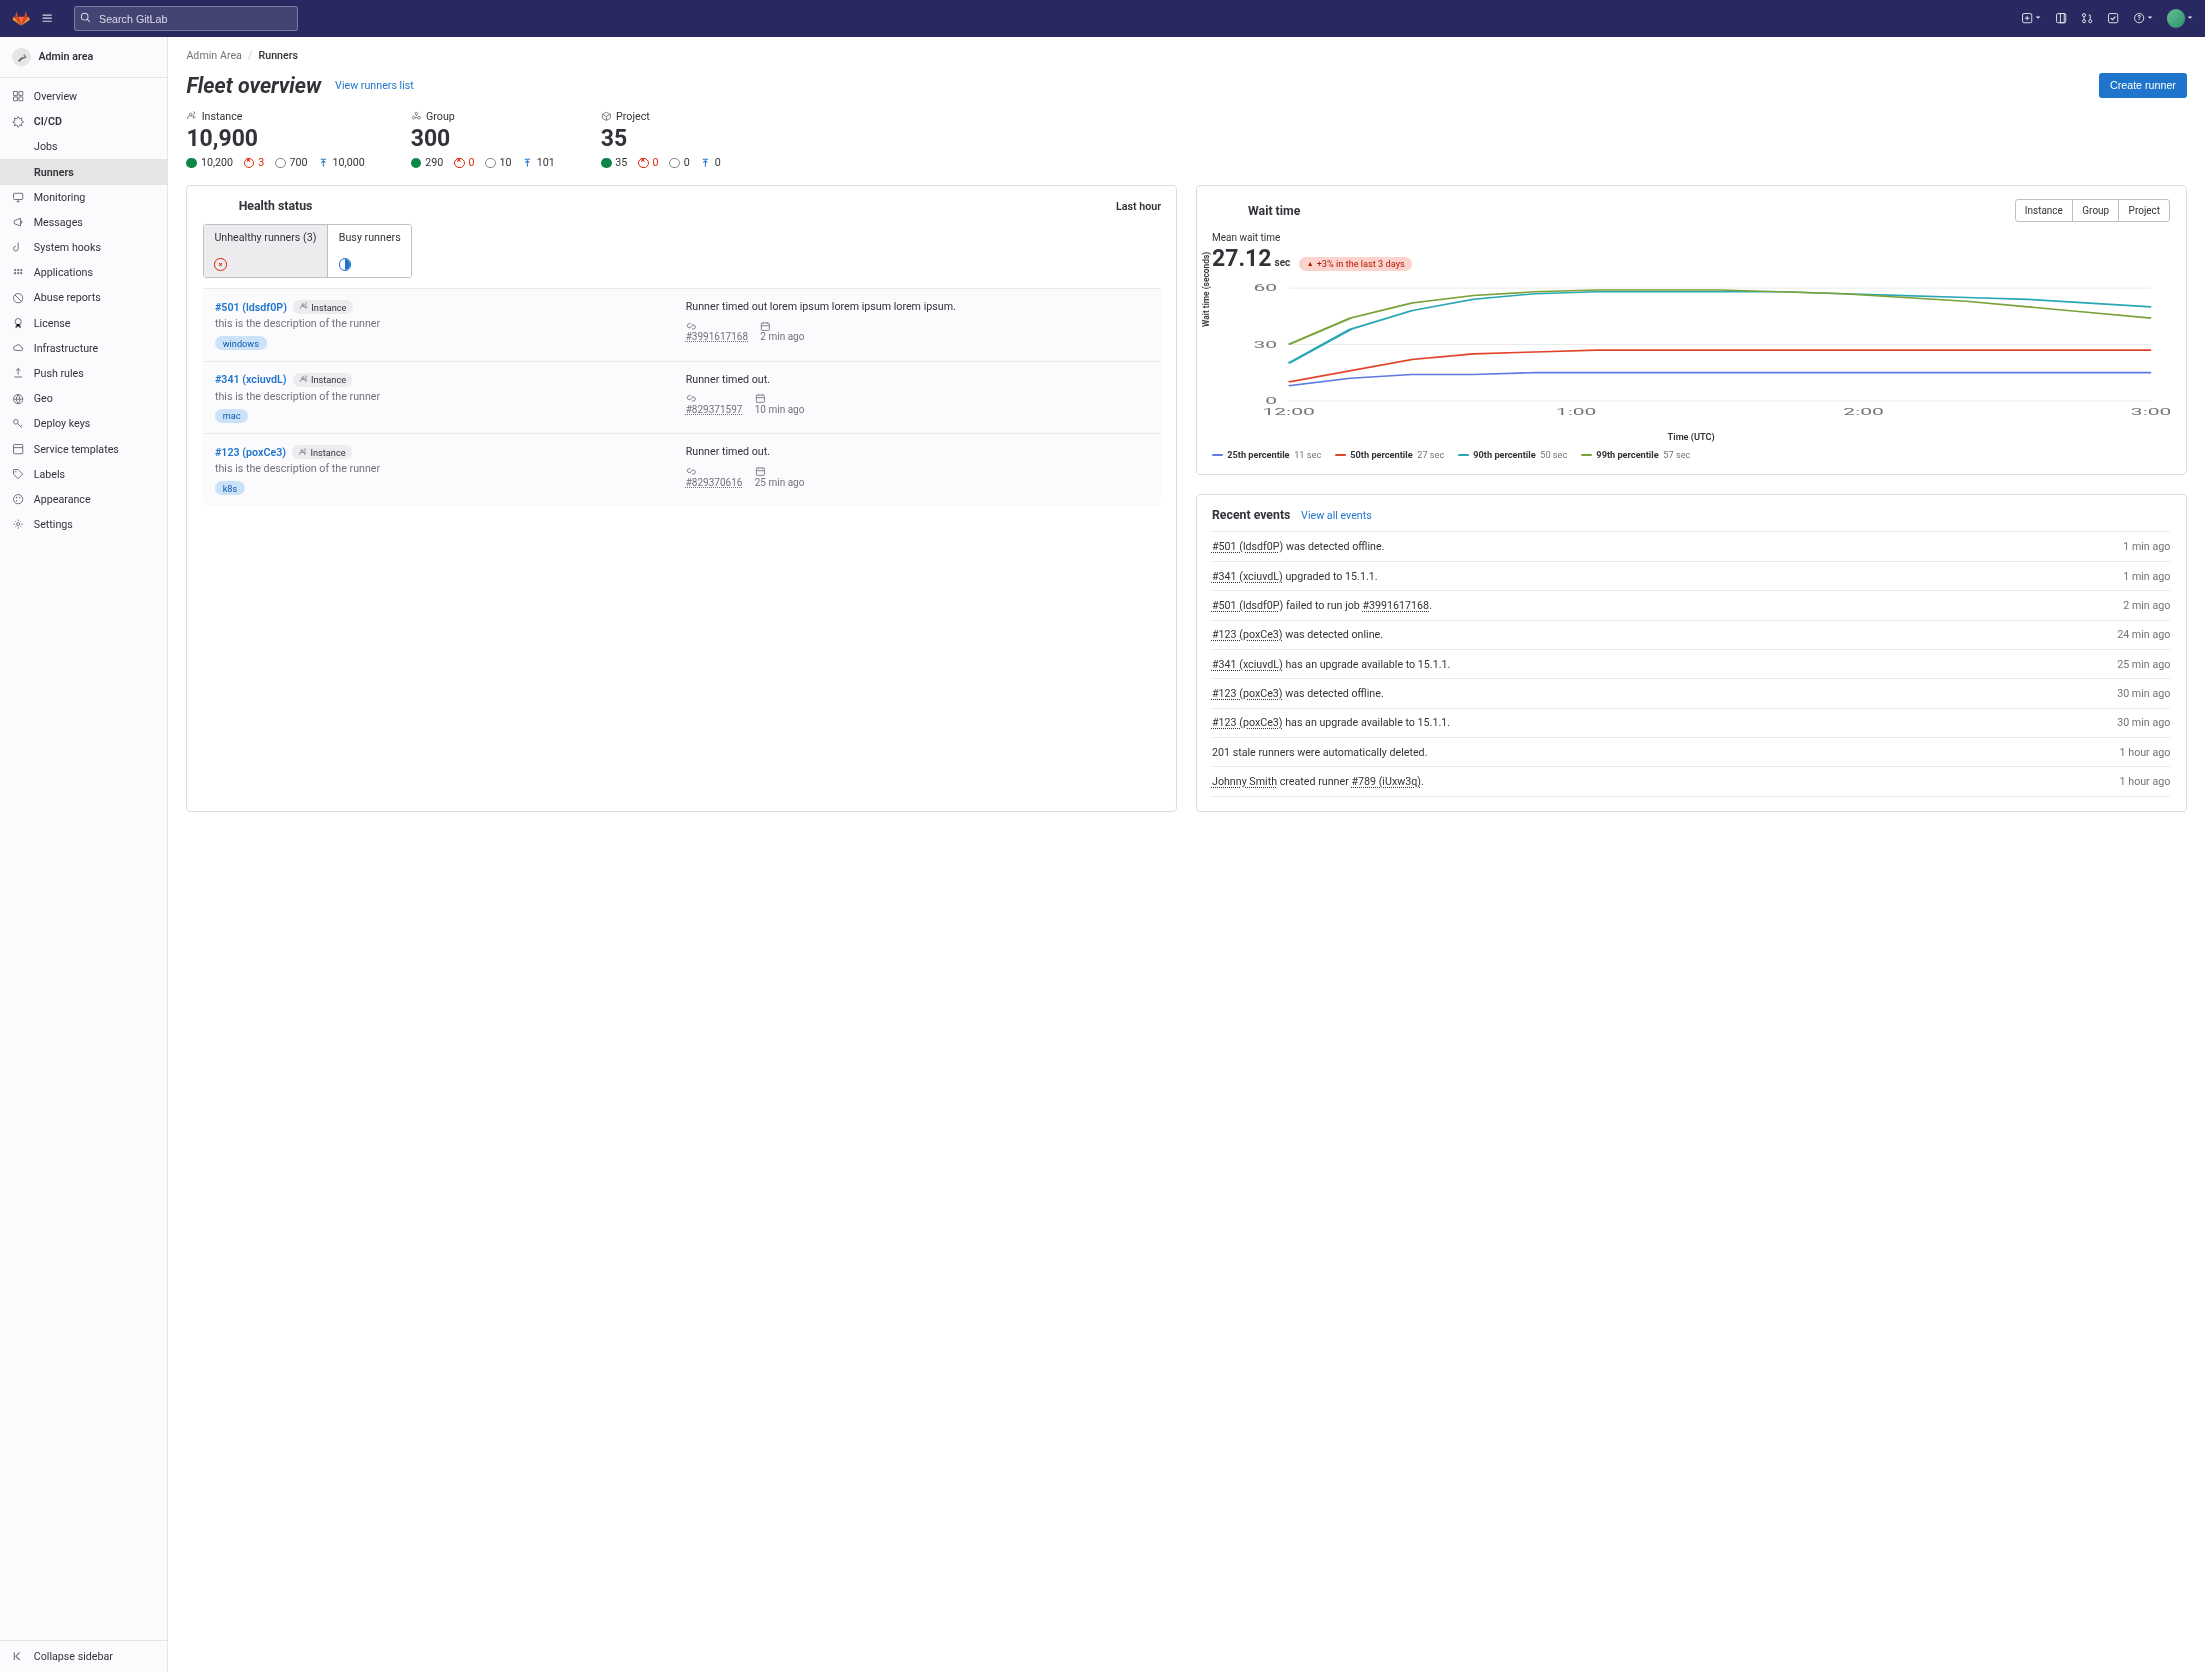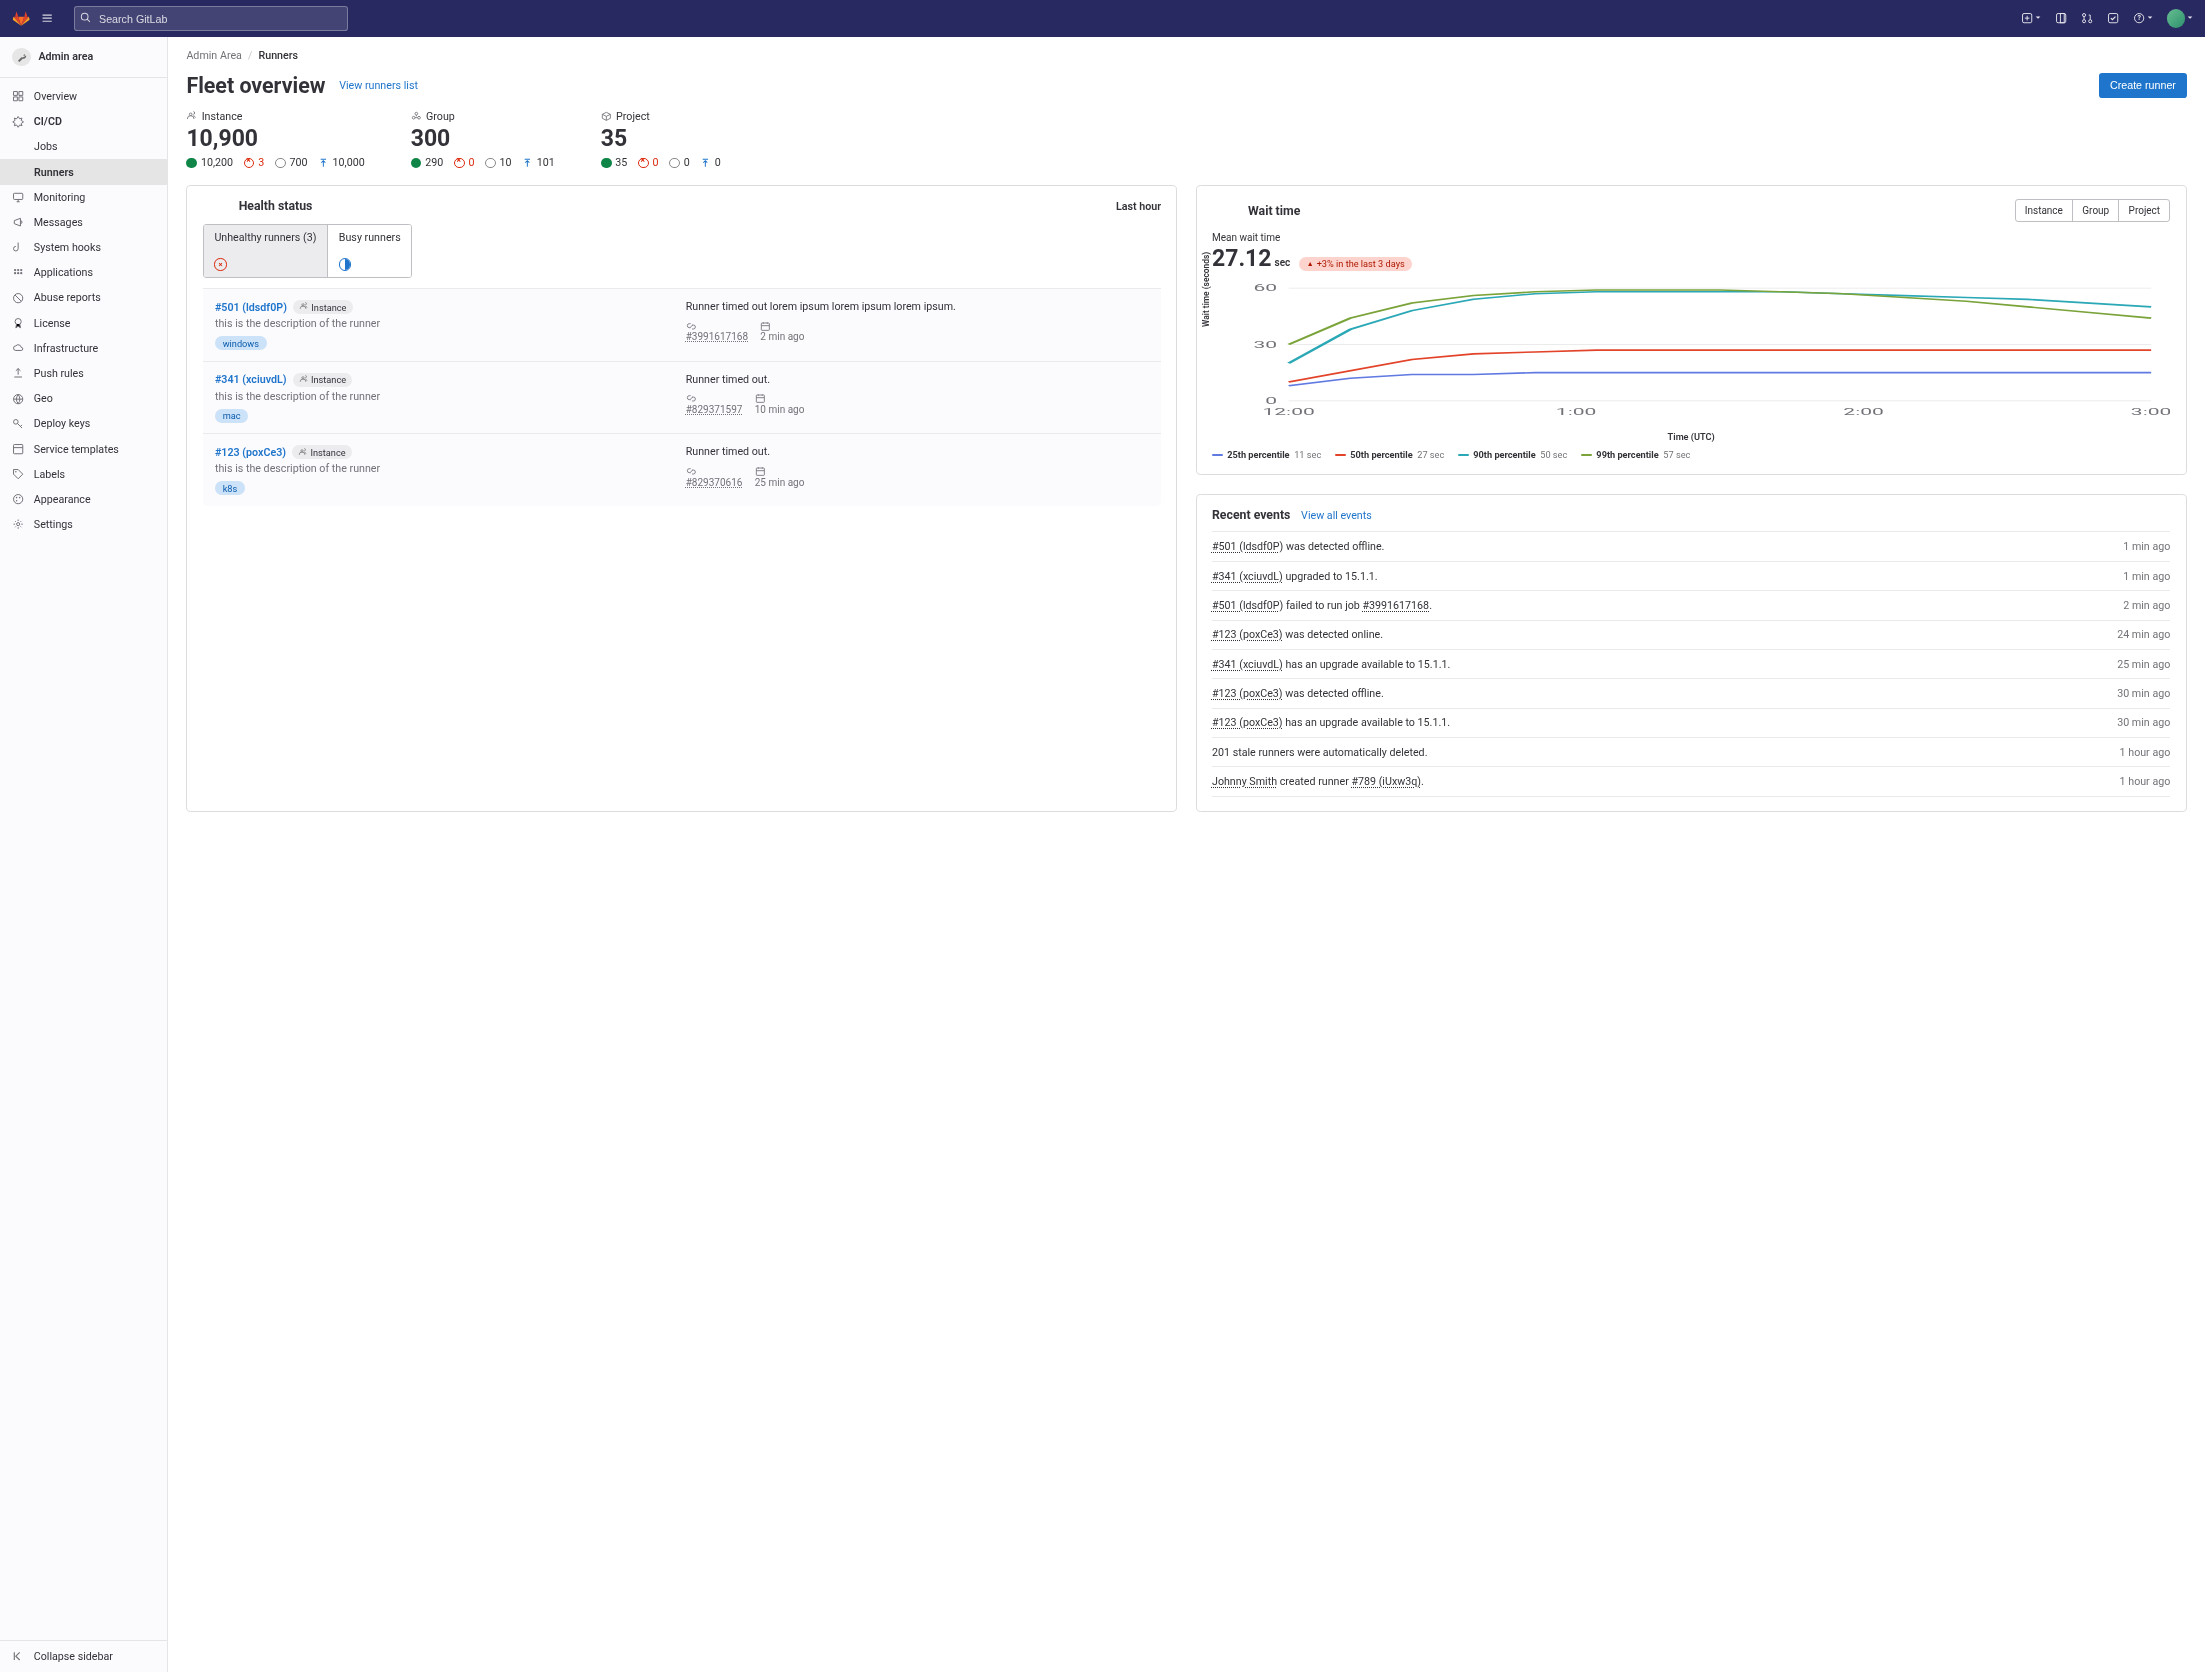--- a/index.html
+++ b/index.html
@@ -4,21 +4,21 @@
 <style>
 * { box-sizing: border-box; margin: 0; padding: 0; }
 body { font-family: -apple-system, BlinkMacSystemFont, "Segoe UI", Roboto, sans-serif; font-size: 10.7px; color: #333238; background: #fff; }
 a { text-decoration: none; }
 
 
 .topnav { background: #292961; height: 37px; display: flex; align-items: center; padding: 0 12.3px; gap: 6.1px; }
 .logo { width: 18.4px; height: 18.4px; display: flex; align-items: center; justify-content: center; }
 .hamburger { color: #fff; opacity: .8; cursor: pointer; padding: 4.6px; }
 .search-wrap { position: relative; margin-left: 9.2px; }
-.search { background: rgba(255,255,255,.12); border: 0.8px solid rgba(255,255,255,.3); border-radius: 3.1px; height: 24.5px; width: 274px; padding: 0 9.2px 0 24.5px; color: #fff; font-size: 10.7px; }
+.search { background: rgba(255,255,255,.12); border: 0.8px solid rgba(255,255,255,.3); border-radius: 3.1px; height: 24.5px; width: 224px; padding: 0 9.2px 0 24.5px; color: #fff; font-size: 10.7px; }
 .search::placeholder { color: rgba(255,255,255,.8); }
 .search-icon { position: absolute; left: 6.1px; top: 6.1px; color: rgba(255,255,255,.8); }
 .topnav-right { margin-left: auto; display: flex; align-items: center; gap: 13.8px; color: #fff; }
 .topnav-right .icon-btn { opacity: .9; cursor: pointer; display: flex; align-items: center; gap: 1.5px; }
 .avatar { width: 18.4px; height: 18.4px; border-radius: 50%; background: linear-gradient(135deg, #6fcf97, #2d9c6f); }
 
 
 .layout { display: flex; height: calc(100vh - 37px); }
 .sidebar { width: 168px; background: #fbfafd; border-right: 0.8px solid #e5e5e5; display: flex; flex-direction: column; }
 .sidebar-header { display: flex; align-items: center; gap: 7.7px; padding: 10.7px 12.3px; border-bottom: 0.8px solid #e5e5e5; }
@@ -33,21 +33,21 @@
 .sidebar-footer { border-top: 0.8px solid #e5e5e5; padding: 9.2px 12.3px; display: flex; align-items: flex-start; gap: 9.2px; color: #333238; cursor: pointer; }
 
 
 .main { flex: 1; overflow-y: auto; padding: 12.3px 18.4px 18.4px; }
 .breadcrumb { color: #737278; font-size: 10.7px; margin-bottom: 10.7px; display: flex; gap: 6.1px; align-items: center; }
 .breadcrumb .sep { color: #ccc; }
 .breadcrumb a { color: #737278; }
 .breadcrumb .current { color: #333238; font-weight: 500; }
 
 .page-head { display: flex; align-items: center; gap: 13.8px; margin-bottom: 12.3px; }
-.page-head h1 { font-size: 21.4px; font-weight: 700; }
+.page-head h1 { font-size: 21.4px; font-weight: 700; font-style: italic; }
 .page-head .link { color: #1f75cb; font-size: 10.7px; }
 .btn-primary { margin-left: auto; background: #1f75cb; color: #fff; border: none; padding: 6.1px 10.7px; border-radius: 3.1px; font-size: 10.7px; cursor: pointer; }
 
 
 .stats { display: flex; gap: 46px; margin-bottom: 15.3px; flex-wrap: wrap; }
 .stat { }
 .stat-label { display: flex; align-items: center; gap: 4.6px; color: #333238; font-size: 10.7px; margin-bottom: 1.5px; }
 .stat-label .icon { color: #737278; }
 .stat-value { font-size: 23px; font-weight: 700; margin-bottom: 4.6px; }
 .stat-chips { display: flex; gap: 10.7px; align-items: center; }

